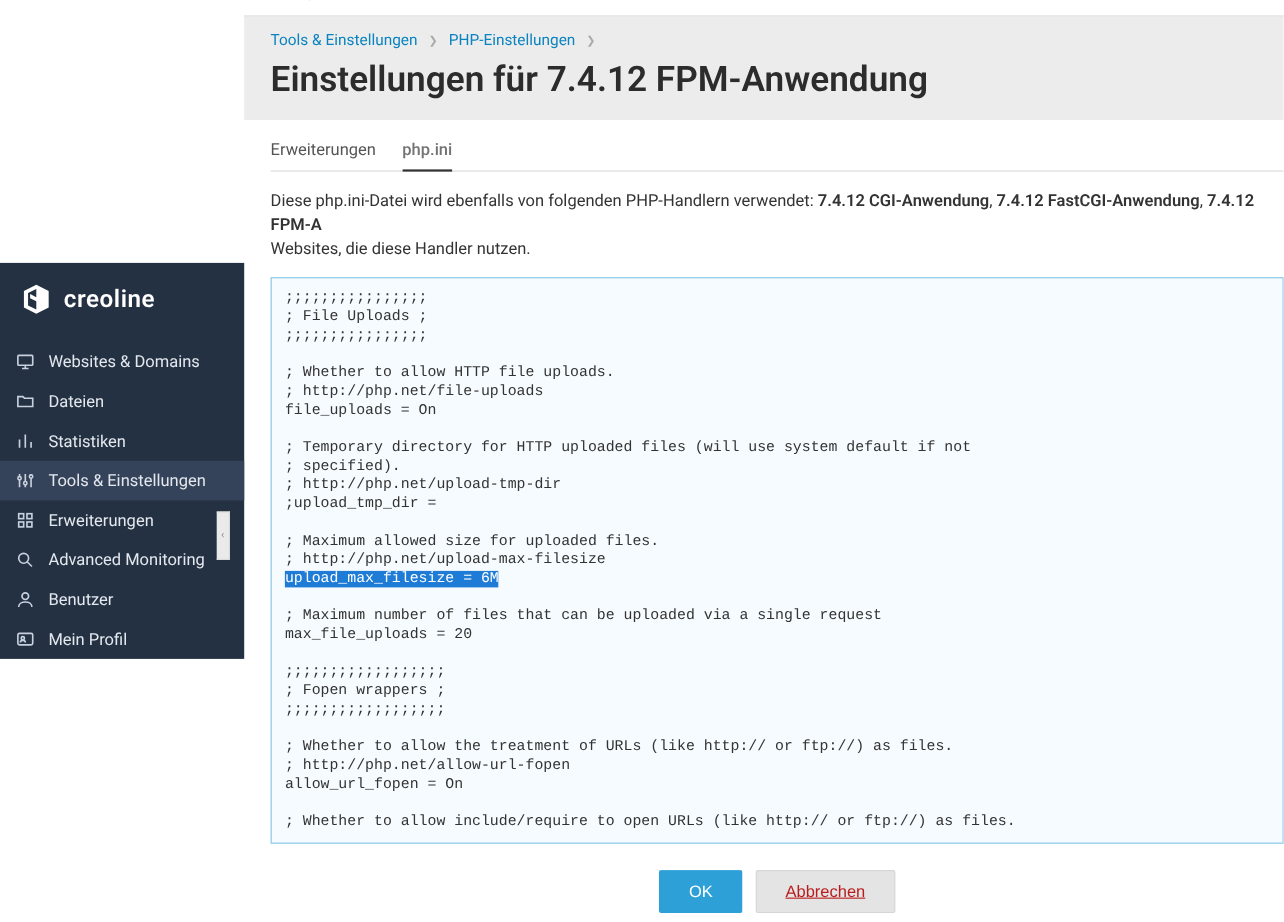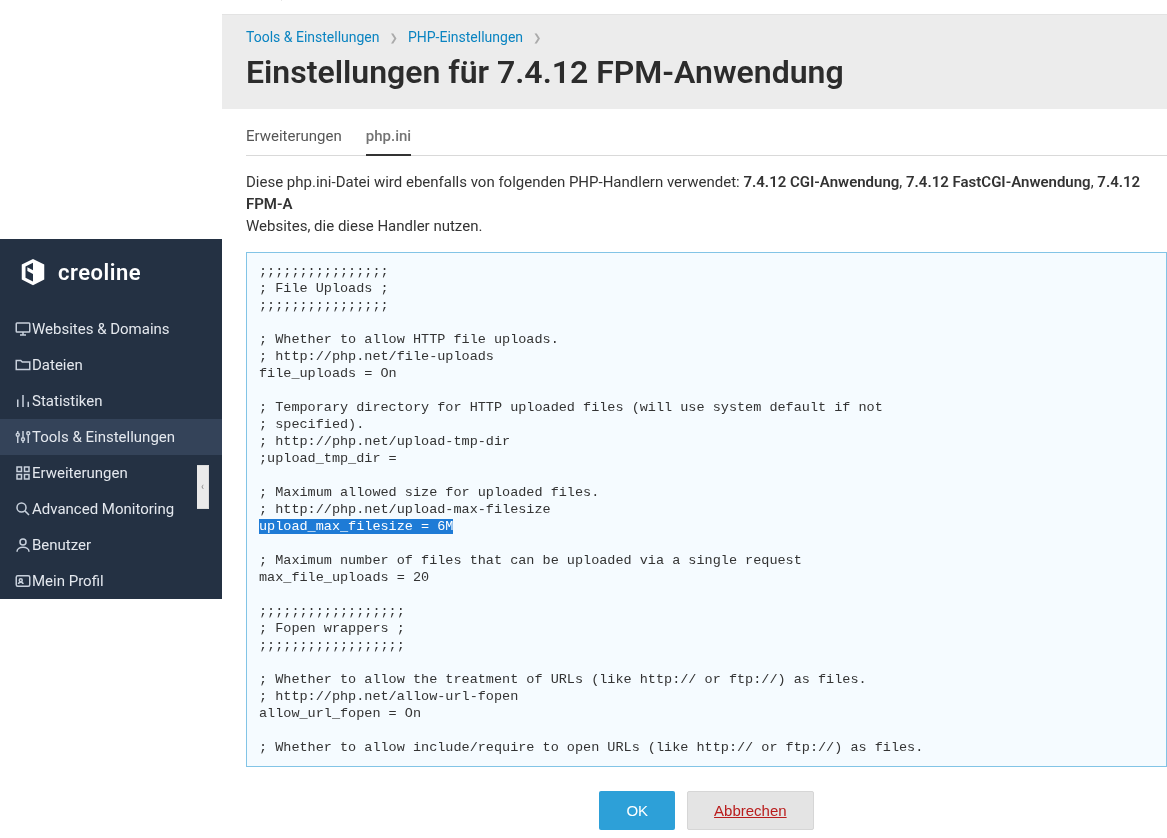--- a/index.html
+++ b/index.html
@@ -3,21 +3,21 @@
 <meta charset="utf-8">
 <style>
   * { box-sizing: border-box; margin: 0; padding: 0; }
   body { font-family: -apple-system, BlinkMacSystemFont, "Segoe UI", Roboto, Helvetica, Arial, sans-serif; font-size: 14px; color: #222; background: #fff; overflow: hidden; }
   .app { display: flex; height: 838px; width: 1167px; align-items: center; }
   .sidebar { width: 222px; background: #243143; color: #e4e8ee; display: flex; flex-direction: column; flex-shrink: 0; }
   .logo { display: flex; align-items: center; gap: 10px; padding: 18px 16px 18px 18px; }
   .logo-icon { width: 30px; height: 30px; }
   .logo-text { font-size: 22px; font-weight: 600; color: #fff; letter-spacing: 0.5px; }
   .nav { display: flex; flex-direction: column; padding-top: 6px; }
-  .nav-item { display: flex; align-items: center; padding: 9px 14px; color: #e4e8ee; cursor: pointer; font-size: 15px; }
+  .nav-item { display: flex; align-items: center; gap: 12px; padding: 9px 14px; color: #e4e8ee; cursor: pointer; font-size: 15px; }
   .nav-item.active { background: #344359; }
   .nav-item .ico { width: 18px; height: 18px; flex-shrink: 0; display: flex; align-items: center; justify-content: center; }
   .nav-item .ico svg { stroke: #c7d0dc; }
   .main { flex: 1; display: flex; flex-direction: column; min-width: 0; }
   .topbar { height: 40px; display: flex; align-items: center; padding: 0 18px 0 14px; justify-content: space-between; margin-left: 32px; }
   .search { display: flex; align-items: center; gap: 8px; color: #888; flex: 1; }
   .search input { border: none; outline: none; font-size: 15px; color: #555; width: 300px; background: transparent; }
   .search input::placeholder { color: #999; }
   .user-menu { display: flex; align-items: center; gap: 6px; color: #0a84c1; cursor: pointer; font-size: 14px; }
   .user-menu svg.chev { width: 10px; height: 10px; }

